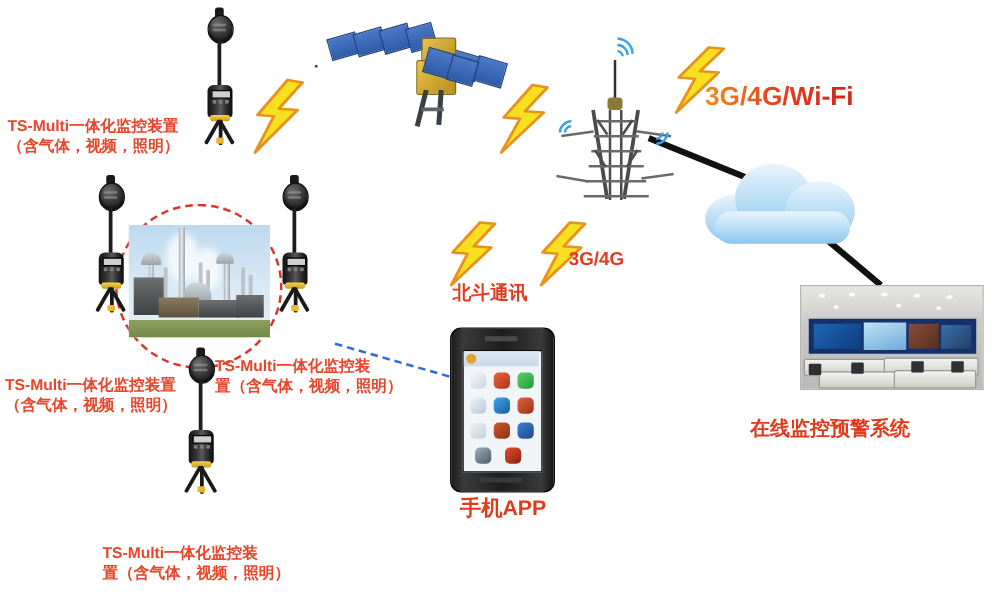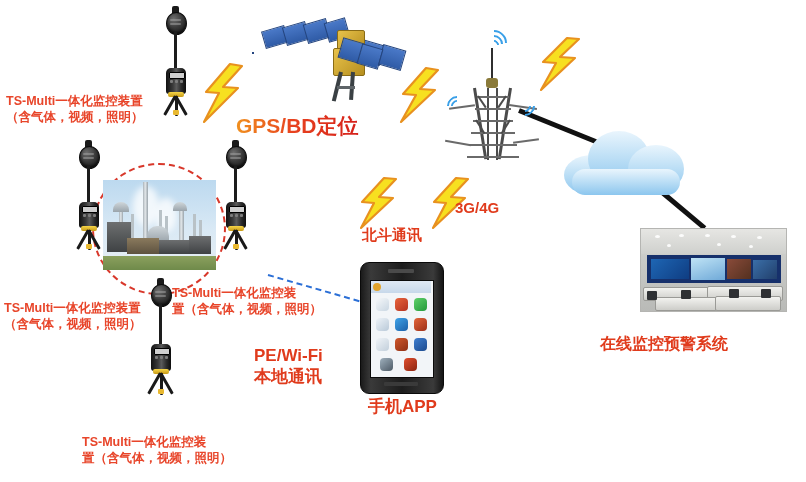--- a/index.html
+++ b/index.html
@@ -360,27 +360,25 @@
 
   <div class="lbl lbl-dev" style="left:4px;top:300px;width:180px;">TS-Multi一体化监控装置
 （含气体，视频，照明）</div>
 
   <div class="lbl lbl-dev" style="left:172px;top:285px;width:170px;">TS-Multi一体化监控装
 置（含气体，视频，照明）</div>
 
   <div class="lbl lbl-dev" style="left:82px;top:434px;width:170px;">TS-Multi一体化监控装
 置（含气体，视频，照明）</div>
 
-  <div class="lbl lbl-grad" style="left:236px;top:112px;font-size:21px;">GPS/BD定位</div>
 
   <div class="lbl lbl-red" style="left:362px;top:225px;font-size:15px;">北斗通讯</div>
 
   <div class="lbl lbl-red" style="left:455px;top:198px;font-size:15px;">3G/4G</div>
 
-
-  <div class="lbl lbl-red" style="left:254px;top:345px;font-size:17px;line-height:1.25;">PE/Wi-Fi
-本地通讯</div>
+  <div class="lbl lbl-grad" style="left:564px;top:64px;font-size:21px;">3G/4G/Wi-Fi</div>
+
 
   <div class="lbl lbl-red" style="left:368px;top:396px;font-size:17px;">手机APP</div>
 
   <div class="lbl lbl-red" style="left:600px;top:334px;font-size:16px;">在线监控预警系统</div>
 
 </div>
 
 </body></html>

